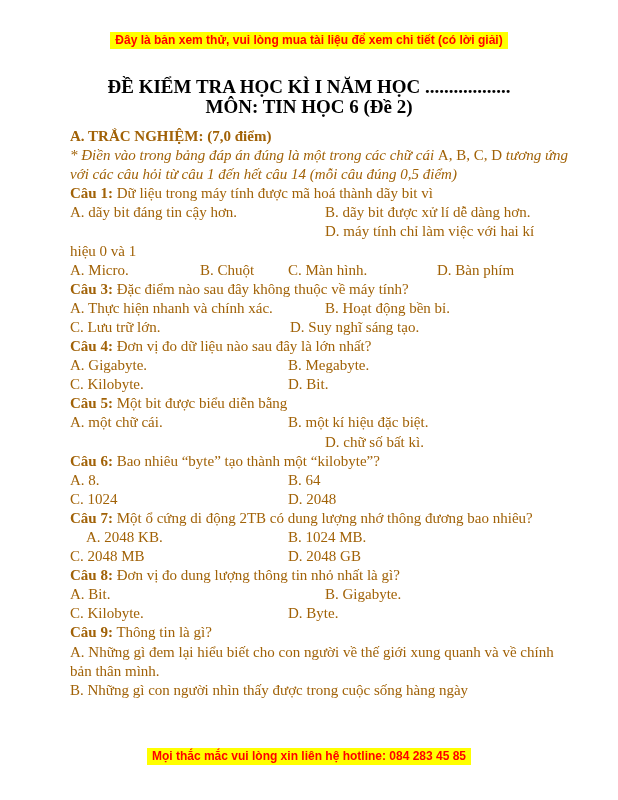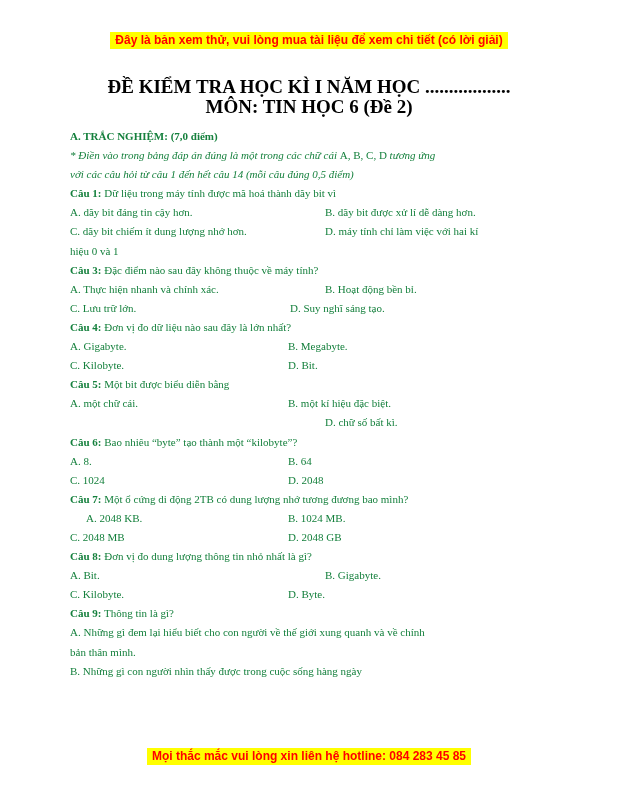--- a/index.html
+++ b/index.html
@@ -38,23 +38,23 @@
     font-weight: bold;
     font-size: 19px;
     line-height: 19.5px;
     color: #000000;
   }
   .content {
     position: absolute;
     left: 70px;
     top: 127px;
     width: 500px;
-    font-size: 11px;
+    font-size: 15px;
     line-height: 19.1px;
-    color: #15803d;
+    color: #a16207;
   }
   .line {
     position: relative;
     height: 19.1px;
     line-height: 19.1px;
     white-space: nowrap;
   }
   .heading { font-weight: bold; }
   .italic { font-style: italic; }
   .roman { font-style: normal; }
@@ -80,28 +80,33 @@
     <div class="line italic"><span>* Điền vào trong bảng đáp án đúng là một trong các chữ cái </span><span class="roman">A, B, C, D</span><span> tương ứng</span></div>
     <div class="line italic">với các câu hỏi từ câu 1 đến hết câu 14 (mỗi câu đúng 0,5 điểm)</div>
     <div>
         <div>
           <div class="line"><span class="qlabel">Câu 1:</span><span> Dữ liệu trong máy tính được mã hoá thành dãy bit vì</span></div>
           <div class="line">
             <span class="cell" style="left: 0px;">A. dãy bit đáng tin cậy hơn.</span>
             <span class="cell" style="left: 255px;">B. dãy bit được xử lí dễ dàng hơn.</span>
           </div>
           <div class="line">
-            <span class="cell" style="left: 0px;">C. dãy bit chiếm ít dung lượng nhớ hơn.</span>
             <span class="cell" style="left: 255px;">D. máy tính chỉ làm việc với hai kí</span>
           </div>
           <div class="line">
             <span class="cell" style="left: 0px;">hiệu 0 và 1</span>
           </div>
         </div>
         <div>
+          <div class="line">
+            <span class="cell" style="left: 0px;">A. Micro.</span>
+            <span class="cell" style="left: 130px;">B. Chuột</span>
+            <span class="cell" style="left: 218px;">C. Màn hình.</span>
+            <span class="cell" style="left: 367px;">D. Bàn phím</span>
+          </div>
         </div>
         <div>
           <div class="line"><span class="qlabel">Câu 3:</span><span> Đặc điểm nào sau đây không thuộc về máy tính?</span></div>
           <div class="line">
             <span class="cell" style="left: 0px;">A. Thực hiện nhanh và chính xác.</span>
             <span class="cell" style="left: 255px;">B. Hoạt động bền bỉ.</span>
           </div>
           <div class="line">
             <span class="cell" style="left: 0px;">C. Lưu trữ lớn.</span>
             <span class="cell" style="left: 220px;">D. Suy nghĩ sáng tạo.</span>
@@ -133,21 +138,21 @@
           <div class="line">
             <span class="cell" style="left: 0px;">A. 8.</span>
             <span class="cell" style="left: 218px;">B. 64</span>
           </div>
           <div class="line">
             <span class="cell" style="left: 0px;">C. 1024</span>
             <span class="cell" style="left: 218px;">D. 2048</span>
           </div>
         </div>
         <div>
-          <div class="line"><span class="qlabel">Câu 7:</span><span> Một ổ cứng di động 2TB có dung lượng nhớ tương đương bao mình?</span></div>
+          <div class="line"><span class="qlabel">Câu 7:</span><span> Một ổ cứng di động 2TB có dung lượng nhớ thông đương bao nhiêu?</span></div>
           <div class="line">
             <span class="cell" style="left: 16px;">A. 2048 KB.</span>
             <span class="cell" style="left: 218px;">B. 1024 MB.</span>
           </div>
           <div class="line">
             <span class="cell" style="left: 0px;">C. 2048 MB</span>
             <span class="cell" style="left: 218px;">D. 2048 GB</span>
           </div>
         </div>
         <div>

